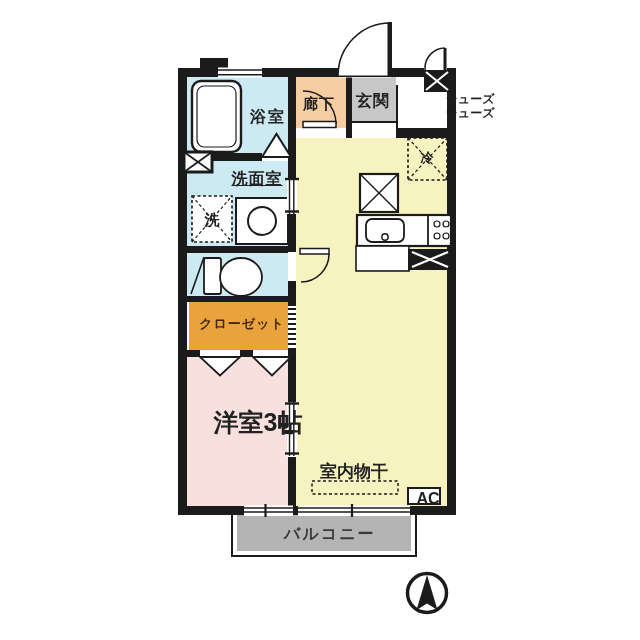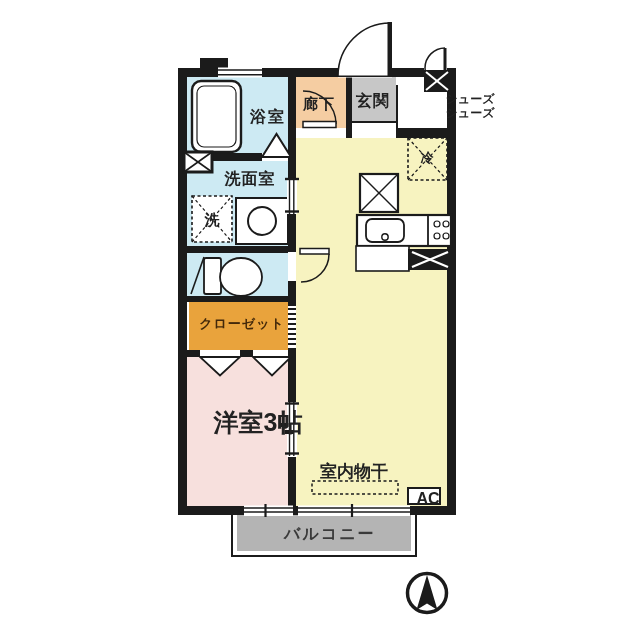--- a/index.html
+++ b/index.html
@@ -222,21 +222,21 @@
       <line x1="352" y1="504" x2="352" y2="517" stroke="#1b1b1b" stroke-width="2.2"></line>
     </g>
 
     <g>
       <circle cx="427" cy="593" r="19.5" fill="#fff" stroke="#1b1b1b" stroke-width="3.5"></circle>
       <path d="M 427 575 L 416.5 610 L 427 603.5 L 437.5 610 Z" fill="#1b1b1b"></path>
     </g>
   </svg>
 
   <div class="lbl" style="left:240px;top:109px;width:56px;font-size:16px;letter-spacing:2px;font-family:Liberation Mono, monospace;">浴室</div>
-  <div class="lbl" style="left:206px;top:170px;width:88px;font-size:16px;letter-spacing:1px;">洗面室</div>
+  <div class="lbl" style="left:213px;top:170px;width:88px;font-size:16px;letter-spacing:1px;text-decoration:underline;">洗面室</div>
   <div class="lbl" style="left:197px;top:211px;width:30px;font-size:15px;">洗</div>
   <div class="lbl" style="left:296px;top:95px;width:46px;font-size:15px;letter-spacing:1px;">廊下</div>
   <div class="lbl" style="left:349px;top:92px;width:48px;font-size:16px;letter-spacing:1px;">玄関</div>
   <div class="lbl" style="left:396px;top:93px;width:52px;font-size:12px;margin-left:48px;">
     <span>シューズ</span><br>
     <span>シューズ</span>
   </div>
   <div class="lbl" style="left:413px;top:151px;width:28px;font-size:13px;">冷</div>
   <div class="lbl" style="left:196px;top:317px;width:92px;font-size:13px;letter-spacing:1px;color:#42280a;text-align:center;">クローゼット</div>
   <div class="lbl" style="left:206px;top:408px;width:104px;font-size:25px;">洋室3帖</div>

